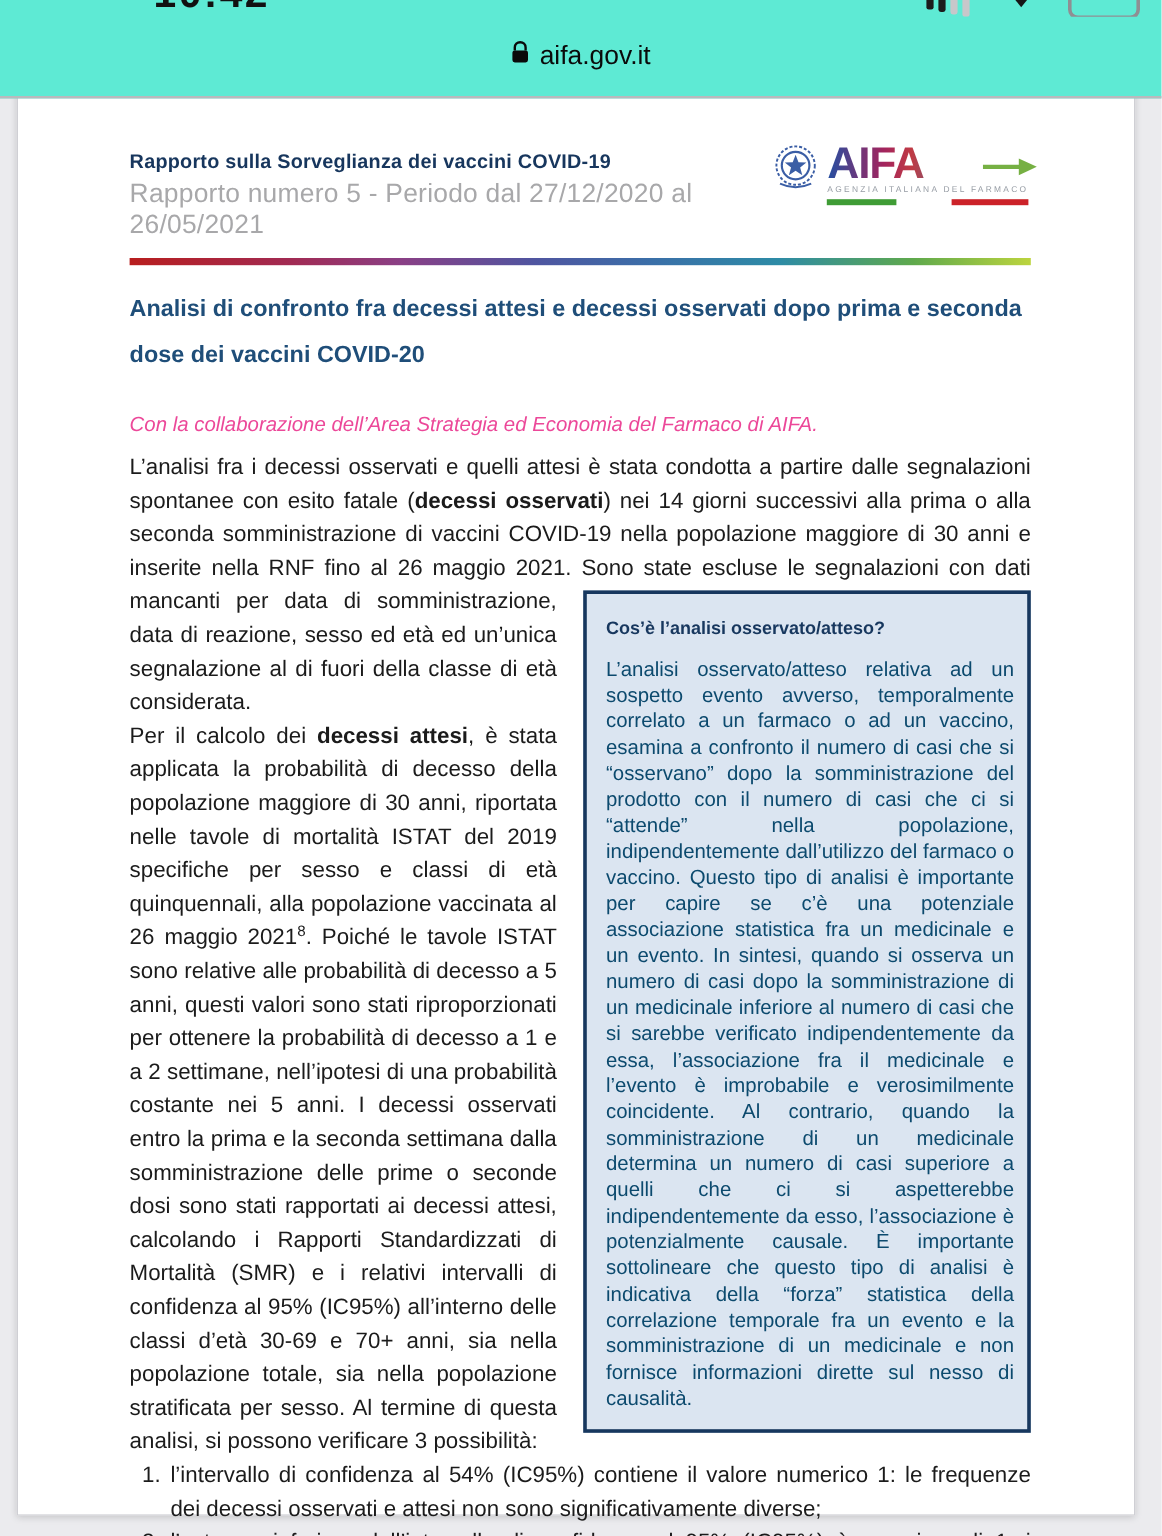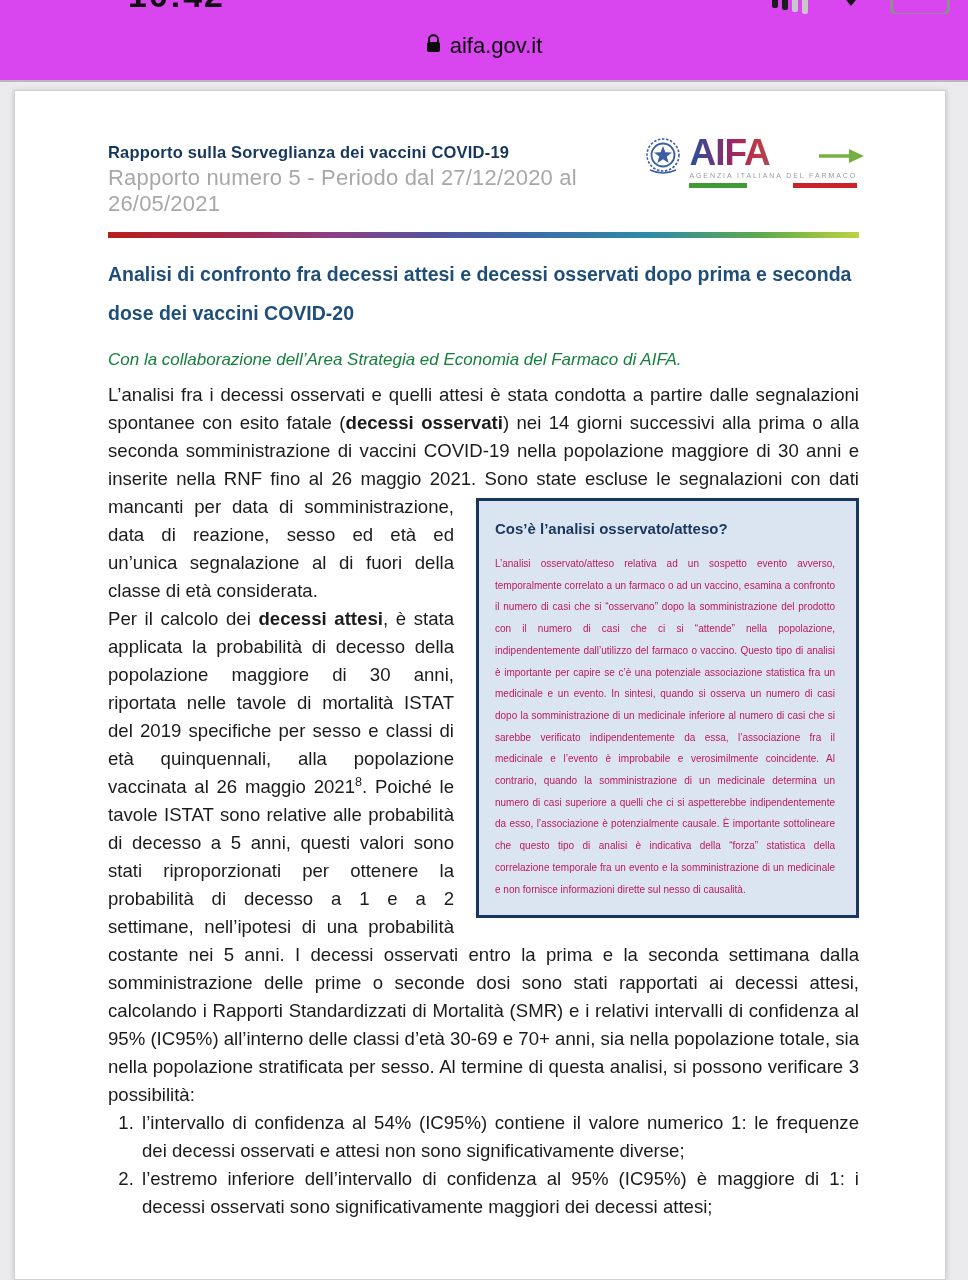--- a/index.html
+++ b/index.html
@@ -5,40 +5,40 @@
   html,body{margin:0;padding:0;}
   body{
     width:968px;height:1280px;overflow:hidden;position:relative;
     background:#ebebee;
     font-family:"Liberation Sans","DejaVu Sans",sans-serif;
     -webkit-font-smoothing:antialiased;
   }
   
   .chrome{
     position:absolute;top:0;left:0;width:968px;height:80px;
-    background:#d946ef;border-bottom:2px solid #b9b9bd;z-index:5;
+    background:#5eead4;border-bottom:2px solid #b9b9bd;z-index:5;
   }
   .statusbar{position:absolute;top:0;left:0;right:0;height:14px;overflow:hidden;}
   .status-time{position:absolute;left:128px;top:-24px;font-size:34px;font-weight:700;color:#111;letter-spacing:2px;}
   .status-icons{position:absolute;right:8px;top:0;height:14px;width:260px;}
   .sig{position:absolute;top:-4px;width:6px;border-radius:2px;background:#1c1c1c;}
   .sig1{left:72px;height:12px;}
   .sig2{left:82px;height:14px;}
   .sig3{left:92px;height:16px;background:#c7c7ca;}
   .sig4{left:102px;height:18px;background:#c7c7ca;}
   .wifi-part{position:absolute;left:142px;top:-5px;width:0;height:0;border-left:9px solid transparent;border-right:9px solid transparent;border-top:11px solid #161616;}
   .battery-part{position:absolute;left:190px;top:-12px;width:54px;height:22px;border:3px solid #8f8f93;border-radius:8px;}
   .urlbar{
     position:absolute;top:14px;left:0;right:0;height:64px;
     display:flex;align-items:center;justify-content:center;gap:9px;cursor:pointer;
   }
   .url-text{font-size:22px;color:#0a0a0a;}
   .lock{display:inline-block;}
   
-  .viewer{position:absolute;top:82px;left:0;width:800px;height:1198px;background:#ebebee;}
+  .viewer{position:absolute;top:65px;left:0;width:800px;height:1198px;background:#ebebee;}
   .page{
     position:absolute;left:14px;top:8px;width:932px;height:1190px;
     background:#ffffff;border:1px solid #cfcfd4;box-shadow:0 1px 6px rgba(0,0,0,.18);
     box-sizing:border-box;
   }
   .content{padding:44px 86px 0 93px;}
   
   .doc-header{display:flex;justify-content:space-between;align-items:flex-start;}
   .doc-header-lines{padding-top:8px;}
   .hdr1{font-size:16.5px;font-weight:700;color:#17365d;letter-spacing:.2px;}
@@ -59,38 +59,38 @@
   .flag-bars{display:flex;justify-content:space-between;margin-top:4px;}
   .bar-green{width:58px;height:5px;background:#3f9c35;}
   .bar-red{width:64px;height:5px;background:#cc2229;}
   
   .rainbow{
     height:6px;margin-top:15px;
     background:linear-gradient(90deg,#b81e1e 0%,#a12a53 18%,#8a3f85 30%,#4f55a0 45%,#3a6fa8 58%,#2d8ba6 72%,#5fa94c 87%,#bcd43e 100%);
   }
   
   .doc-title{margin-top:17px;font-size:19.5px;font-weight:700;color:#1f4e79;line-height:39px;}
-  .doc-subtitle{margin-top:17px;font-size:17px;font-style:italic;color:#15803d;}
+  .doc-subtitle{margin-top:28px;font-size:17px;font-style:italic;color:#ec4899;}
   .section-heading{margin-top:27px;font-size:18px;font-style:italic;color:#2371ae;}
   
   .bodyflow{
     margin-top:11px;font-size:18.6px;line-height:28px;color:#1b1b1b;
     text-align:justify;
   }
   .b{font-weight:700;}
   sup{font-size:68%;line-height:0;vertical-align:super;}
   
   .infobox{
     display:block;float:right;width:340px;
     margin-left:22px;margin-top:5px;margin-bottom:2px;
     border:3px solid #17375e;background:#dbe5f1;
-    padding:13px 21px 15px 16px;
+    padding:13px 11px 15px 16px;
   }
   .infobox-title{font-size:15px;font-weight:700;color:#17375e;text-align:left;line-height:20px;}
-  .infobox-text{display:block;margin-top:11px;font-size:10px;line-height:21.7px;color:#be185d;text-align:justify;}
+  .infobox-text{display:block;margin-top:11px;font-size:17px;line-height:21.7px;color:#0c4a6e;text-align:justify;}
   
   ol.possibilities{margin:0;padding:0 0 0 31px;}
   ol.possibilities li{text-align:justify;padding-left:3px;}
 </style>
 </head>
 <body>
 
 <div class="chrome">
   <div class="statusbar">
     <span class="status-time">10:42</span>

